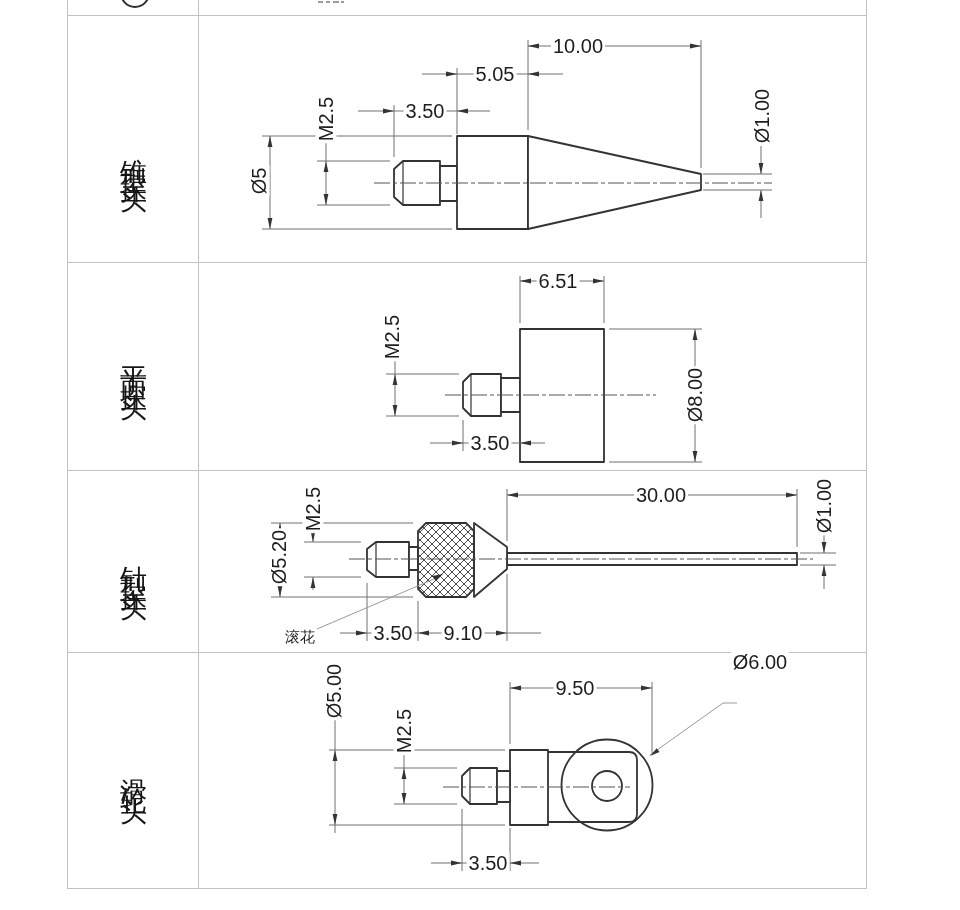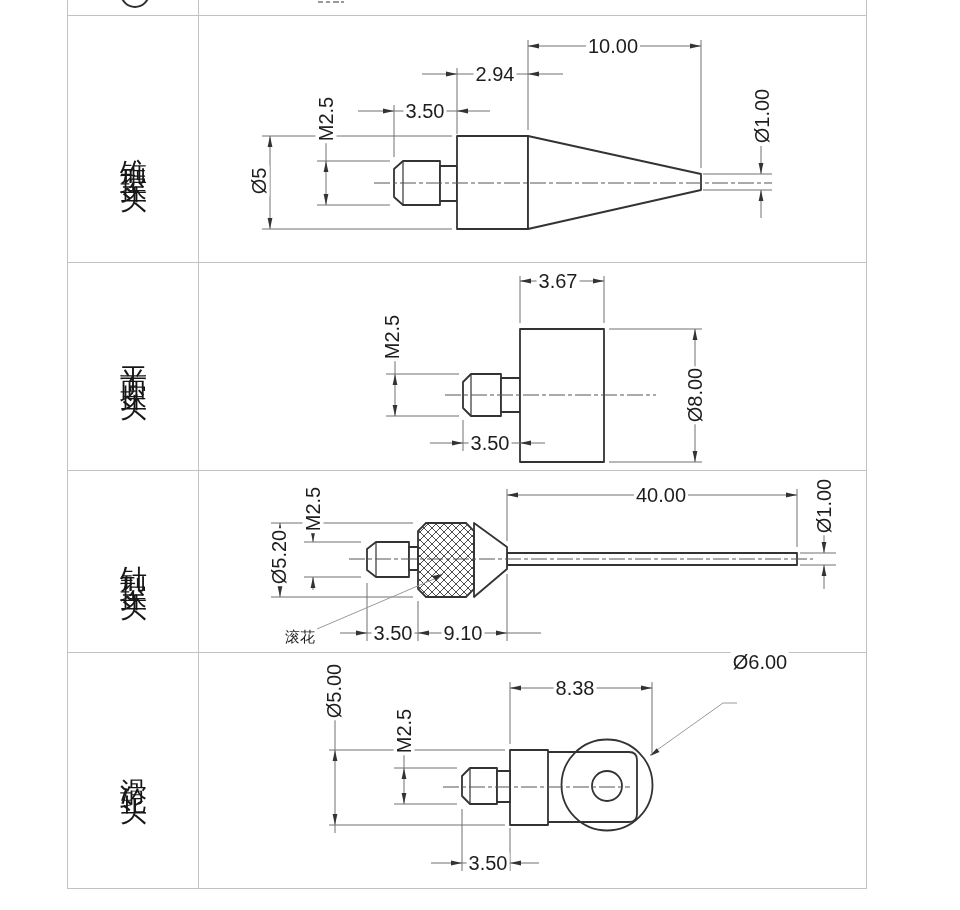--- a/index.html
+++ b/index.html
@@ -167,39 +167,39 @@
         <polygon points="650,756 656.7,748.2 659.5,752"></polygon>
       </g>
     </g>
   </svg>
 
   <div class="cjk" style="left:133px;top:155px">锥型探头</div>
   <div class="cjk" style="left:133px;top:363px">平面探头</div>
   <div class="cjk" style="left:133px;top:563px">针型探头</div>
   <div class="cjk" style="left:133px;top:771px">滑轮头</div>
 
-  <div class="dim" style="left:613px;top:46px">10.00</div>
-  <div class="dim" style="left:495px;top:74px">2.94</div>
+  <div class="dim" style="left:578px;top:46px">10.00</div>
+  <div class="dim" style="left:495px;top:74px">5.05</div>
   <div class="dim" style="left:425px;top:111px">3.50</div>
   <div class="dim vert" style="left:326px;top:119px">M2.5</div>
   <div class="dim vert" style="left:259px;top:181px">Ø5</div>
   <div class="dim vert" style="left:762px;top:116px">Ø1.00</div>
 
-  <div class="dim" style="left:558px;top:281px">3.67</div>
+  <div class="dim" style="left:558px;top:281px">6.51</div>
   <div class="dim vert" style="left:392px;top:337px">M2.5</div>
   <div class="dim" style="left:490px;top:443px">3.50</div>
   <div class="dim vert" style="left:695px;top:395px">Ø8.00</div>
 
   <div class="dim vert" style="left:313px;top:509px">M2.5</div>
   <div class="dim vert" style="left:279px;top:557px">Ø5.20</div>
-  <div class="dim" style="left:661px;top:495px">40.00</div>
+  <div class="dim" style="left:661px;top:495px">30.00</div>
   <div class="dim vert" style="left:824px;top:506px">Ø1.00</div>
   <div class="dim note" style="left:300px;top:637px">滚花</div>
   <div class="dim" style="left:393px;top:633px">3.50</div>
   <div class="dim" style="left:463px;top:633px">9.10</div>
 
   <div class="dim vert" style="left:334px;top:691px">Ø5.00</div>
   <div class="dim vert" style="left:404px;top:731px">M2.5</div>
-  <div class="dim" style="left:575px;top:688px">8.38</div>
+  <div class="dim" style="left:575px;top:688px">9.50</div>
   <div class="dim" style="left:760px;top:662px">Ø6.00</div>
   <div class="dim" style="left:488px;top:863px">3.50</div>
 
 </div>
 
 </body></html>

